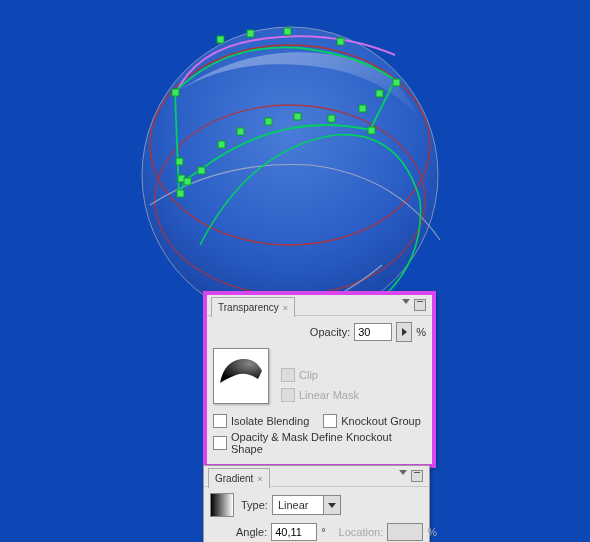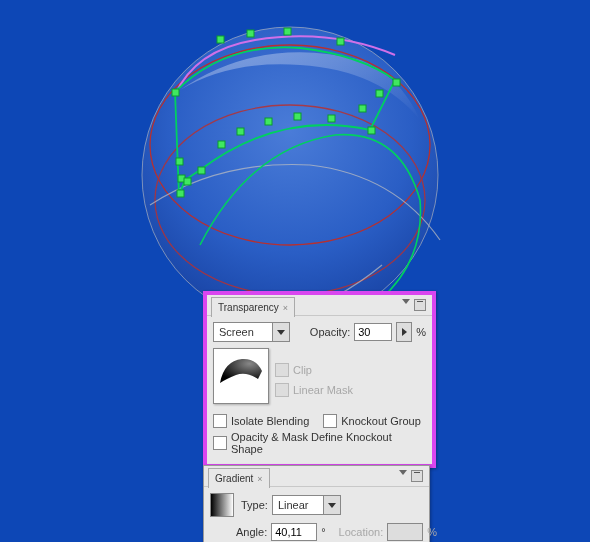--- a/index.html
+++ b/index.html
@@ -13,21 +13,21 @@
 .sq::before{content:"";position:absolute;left:2px;top:1px;width:6px;height:1px;background:#555}
 .panel-body{background:#e8e8e8;padding:6px}
 .row{display:flex;align-items:center;gap:4px;margin-bottom:6px}
 .select{display:inline-flex;align-items:center;border:1px solid #888;background:#fff;height:18px}
 .select-label{padding:0 5px;font-size:11px;min-width:48px}
 .select-btn{width:16px;height:18px;background:#ddd;border-left:1px solid #888;display:flex;align-items:center;justify-content:center}
 .tri-down{width:0;height:0;border-left:4px solid transparent;border-right:4px solid transparent;border-top:5px solid #333}
 .tri-right{width:0;height:0;border-top:4px solid transparent;border-bottom:4px solid transparent;border-left:5px solid #333}
 .input{border:1px solid #888;background:#fff;height:16px;width:30px;padding:0 3px;font-size:11px;text-align:left}
 .pct-btn{width:14px;height:18px;background:#ddd;border:1px solid #888;display:flex;align-items:center;justify-content:center}
-.thumb{display:flex;align-items:center;gap:6px;margin-bottom:10px}
+.thumb{display:flex;align-items:flex-end;gap:12px;margin-bottom:10px}
 .thumb-box{width:54px;height:54px;background:#fff;border:1px solid #888;box-shadow:1px 1px 2px rgba(0,0,0,.25);position:relative;overflow:hidden}
 .thumb-svg{position:absolute;left:0;top:0}
 .faded{color:#a8a8a8}
 .cb{display:inline-flex;align-items:center;gap:4px;font-size:11px}
 .cb-box{width:12px;height:12px;border:1px solid #888;background:#fff}
 .row2{display:flex;gap:14px;margin-bottom:3px}
 .panel2{position:absolute;left:203px;top:465px;width:225px;background:#e8e8e8;border:1px solid #999;box-shadow:1px 1px 3px rgba(0,0,0,.3)}
 .grad-sw{width:22px;height:22px;border:1px solid #888;background:linear-gradient(to right,#000,#fff);margin-right:3px}
 .lab{font-size:11px}
 .ro{background:#ddd;color:#888}
@@ -84,26 +84,20 @@
   <div class="panel-header">
     <div class="tab">
       <span>Transparency</span>
       <span class="tab-x">×</span>
     </div>
     <div class="tab-arrow"></div>
     <div class="sq"></div>
   </div>
   <div class="panel-body">
     <div class="row">
-      <div class="select">
-        <span class="select-label">Screen</span>
-        <span class="select-btn">
-            <span class="tri-down"></span>
-          </span>
-      </div>
       <span style="flex:1"></span>
       <span class="lab">Opacity:</span>
       <input class="input" value="30" style="">
       <span class="pct-btn">
           <span class="tri-right"></span>
         </span>
       <span class="lab">%</span>
     </div>
     <div class="thumb">
       <div class="thumb-box">

